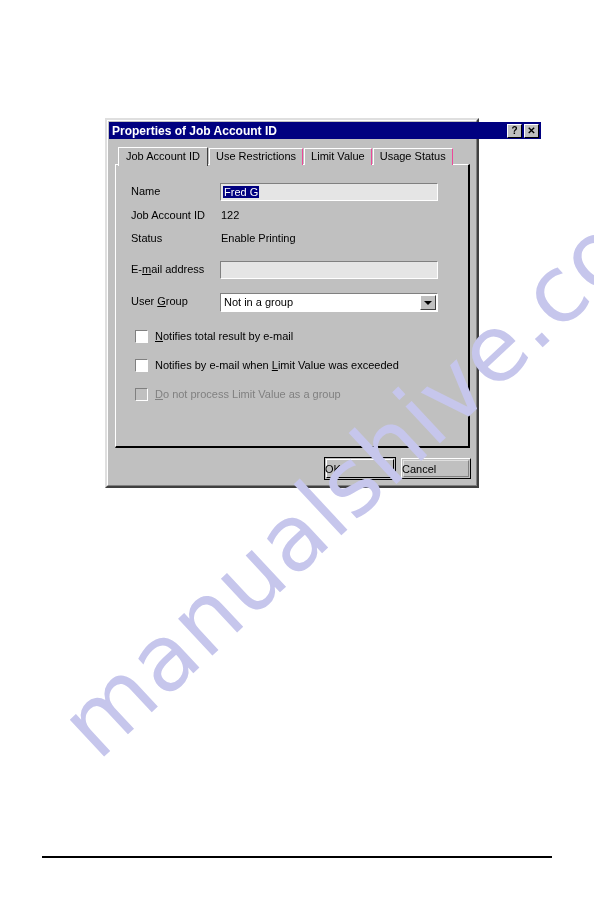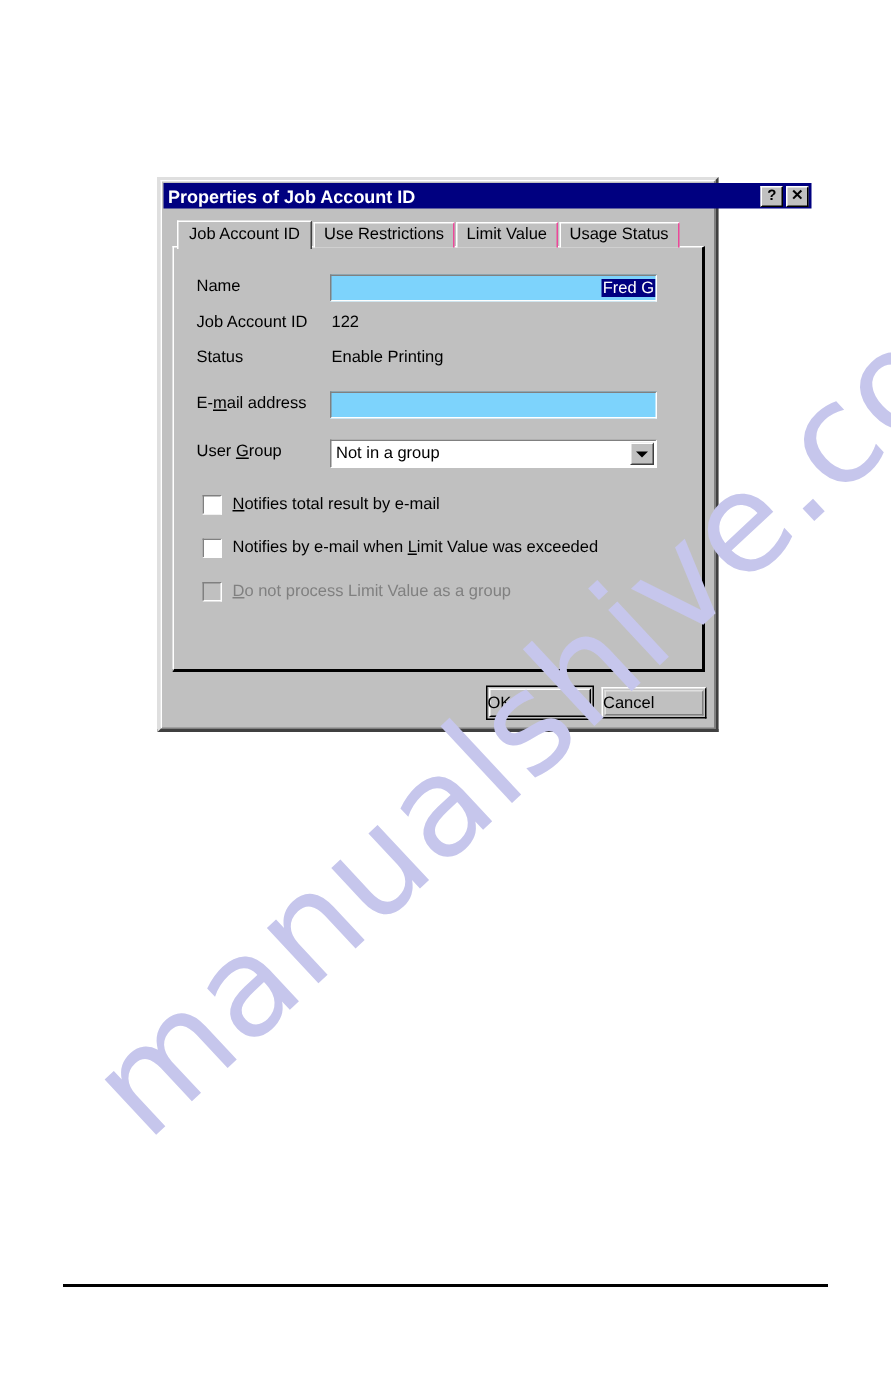--- a/index.html
+++ b/index.html
@@ -152,21 +152,20 @@
     border-bottom: 2px solid #000000;
     box-sizing: border-box;
   }
 
   
   .form-row {
     position: absolute;
     left: 0;
     width: 100%;
     height: 20px;
-    text-align: right;
   }
   .field-label {
     position: absolute;
     left: 15px;
     top: 2px;
     font-size: 11px;
     color: #000000;
     white-space: nowrap;
   }
   .field-static {
@@ -177,21 +176,21 @@
     color: #000000;
     white-space: nowrap;
   }
 
   .textbox {
     position: absolute;
     left: 104px;
     top: 0px;
     width: 218px;
     height: 18px;
-    background: #7dd3fc;
+    background: #e5e5e5;
     border-top: 1px solid #808080;
     border-left: 1px solid #808080;
     border-right: 1px solid #ffffff;
     border-bottom: 1px solid #ffffff;
     box-sizing: border-box;
     font-size: 11px;
     color: #000000;
     line-height: 16px;
     padding-left: 2px;
     overflow: hidden;

